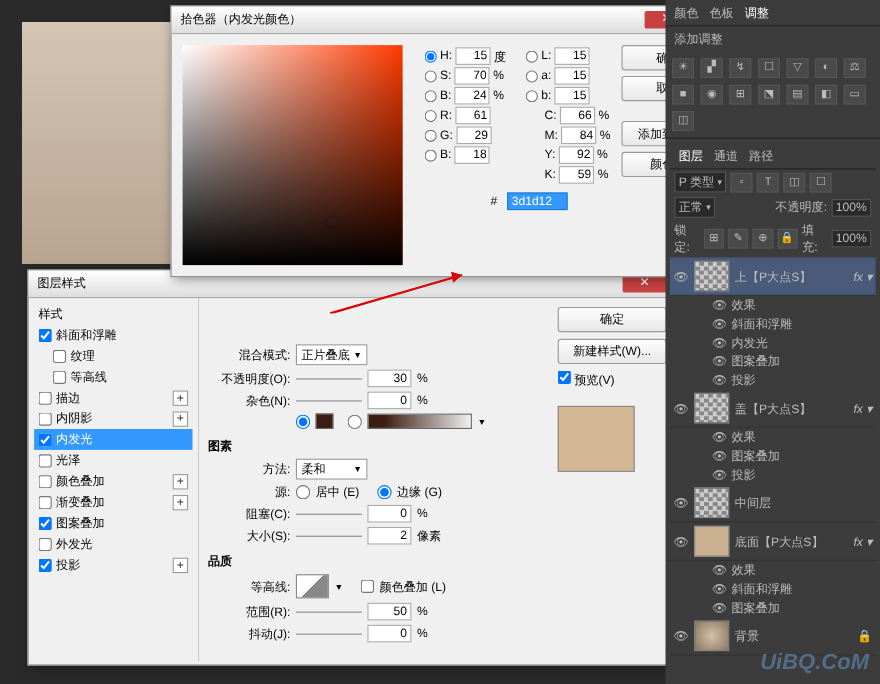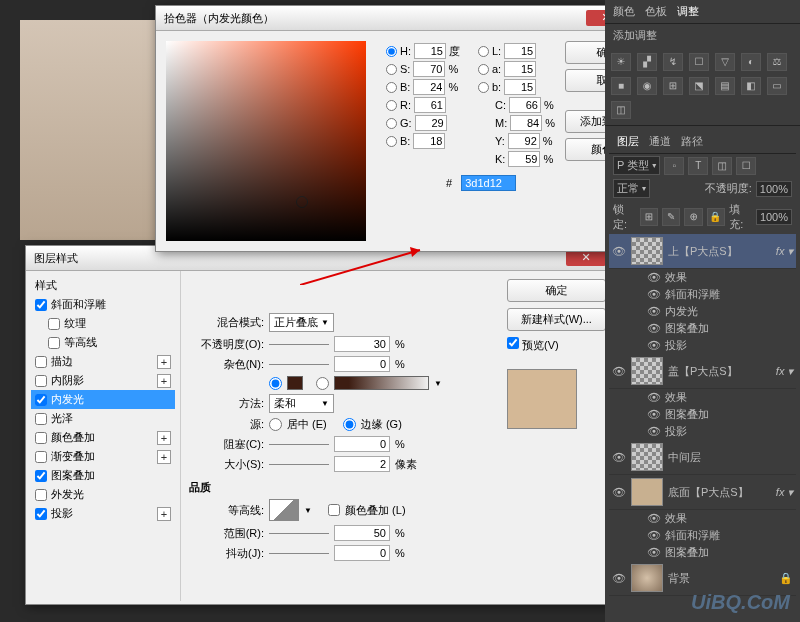--- a/index.html
+++ b/index.html
@@ -1,19 +1,19 @@
 <!DOCTYPE html>
 <html><head>
 <meta charset="utf-8">
 <style>
 *{margin:0;padding:0;box-sizing:border-box;font-family:"Microsoft YaHei",sans-serif;font-size:11px}
 body{background:#2a2a2a;width:800px;height:622px;position:relative;overflow:hidden}
 .canvas{position:absolute;left:20px;top:20px;width:200px;height:220px;background:linear-gradient(180deg,#d4c5b5,#b8a590)}
 .dlg{position:absolute;background:#f0f0f0;border:1px solid #888;box-shadow:2px 2px 10px rgba(0,0,0,.5)}
-.tbar{background:linear-gradient(#fff,#ddd);padding:4px 8px;font-size:12px;border-bottom:1px solid #aaa;display:flex;justify-content:space-between;align-items:center}
+.tbar{background:linear-gradient(#fff,#ddd);padding:4px 8px;font-size:12px;border-bottom:1px solid #aaa;display:flex;justify-content:space-between;align-items:flex-start}
 .close-x{background:#c84040;color:#fff;width:40px;height:16px;text-align:center;line-height:14px;border-radius:2px;cursor:pointer}
 .btn{background:linear-gradient(#fdfdfd,#e8e8e8);border:1px solid #999;border-radius:3px;padding:3px 8px;cursor:pointer;display:inline-block;text-align:center}
 .picker-body{padding:10px;display:flex;gap:10px}
 .sat-field{width:200px;height:200px;background:linear-gradient(to right,#fff,#ff3a00);position:relative}
 .sat-field::after{content:"";position:absolute;inset:0;background:linear-gradient(to top,#000,transparent)}
 .cursor-ring{position:absolute;width:12px;height:12px;border:1px solid #888;border-radius:50%;left:130px;top:155px}
 .hue-strip{width:18px;height:200px;background:linear-gradient(to bottom,#f00,#ff0,#0f0,#0ff,#00f,#f0f,#f00)}
 .swatch-col{width:55px;text-align:center}
 .sw{width:45px;height:30px;border:1px solid #666}
 .fields{flex:1}
@@ -30,21 +30,21 @@
 .ls-body{display:flex;height:330px}
 .styles{width:155px;border-right:1px solid #ccc;padding:5px}
 .srow{padding:2px 4px;display:flex;align-items:center;gap:4px}
 .srow.sel{background:#3399ff;color:#fff}
 .srow .plus{margin-left:auto;width:14px;height:14px;border:1px solid #999;text-align:center;line-height:12px;background:#fff;color:#333}
 .mid{flex:1;padding:8px;font-size:11px}
 .mrow{display:flex;align-items:center;gap:5px;margin:4px 0}
 .mlbl{width:75px;text-align:right}
 .sel-box{border:1px solid #999;background:#fff;padding:1px 4px;min-width:65px;display:inline-flex;justify-content:space-between;align-items:center}
 .tri{font-size:8px}
-.num{width:56px;border:1px solid #aaa;text-align:right;padding:1px 3px;background:#fff}
+.num{width:40px;border:1px solid #aaa;text-align:right;padding:1px 3px;background:#fff}
 .grad{width:95px;height:14px;border:1px solid #666;background:linear-gradient(to right,#3d1d12,#3d1d12 15%,transparent)}
 .fs-head{font-weight:bold;margin:8px 0 4px}
 .right-col{width:115px;padding:8px;display:flex;flex-direction:column;gap:6px}
 .preview-sw{width:70px;height:60px;background:#d4b896;border:1px solid #888;margin-top:10px}
 .panels{position:absolute;right:0;top:0;width:195px;height:622px;background:#3c3c3c;color:#bbb;font-size:10px}
 .ptabs{display:flex;gap:10px;padding:4px 8px;border-bottom:1px solid #222}
 .ptab.act{color:#fff}
 .adj-icons{padding:6px;display:flex;flex-wrap:wrap;gap:6px}
 .ai{width:20px;height:18px;background:#4a4a4a;border:1px solid #555;text-align:center;line-height:16px;font-size:10px}
 .lyr-panel{border-top:1px solid #222;padding:4px}
@@ -152,20 +152,21 @@
           <input class="num" value="30" style="">
           <span>%</span>
         </div>
       <div class="mrow">
           <span class="mlbl">杂色(N):</span>
           <span style="width:60px;border-top:1px solid #888"></span>
           <input class="num" value="0" style="">
           <span>%</span>
         </div>
       <div class="mrow"><span class="mlbl"></span><input type="radio" checked="" style=""><span style="width:16px;height:14px;background:#3d1d12;border:1px solid #666;display:inline-block"></span>&nbsp;<input type="radio" style=""><span class="grad"></span><span class="tri">▼</span></div>
+      <div class="fs-head">图素</div>
       <div class="mrow">
           <span class="mlbl">方法:</span>
           <span class="sel-box">
             <span>柔和</span>
             <span class="tri">▼</span>
           </span>
         </div>
       <div class="mrow"><span class="mlbl">源:</span><input type="radio" style=""><span>居中 (E)</span>&nbsp;&nbsp;<input type="radio" checked="" style=""><span>边缘 (G)</span></div>
       <div class="mrow">
           <span class="mlbl">阻塞(C):</span>

